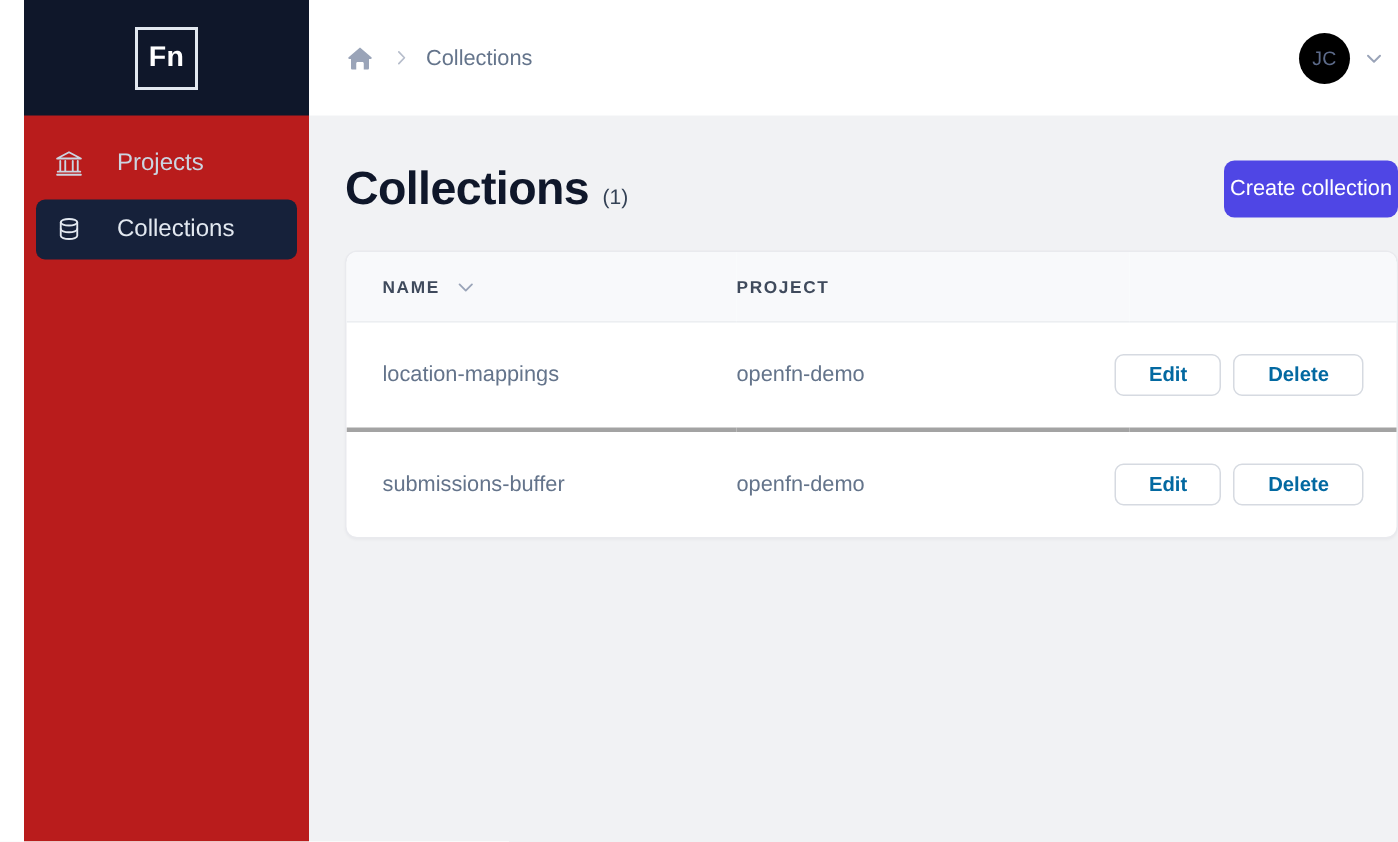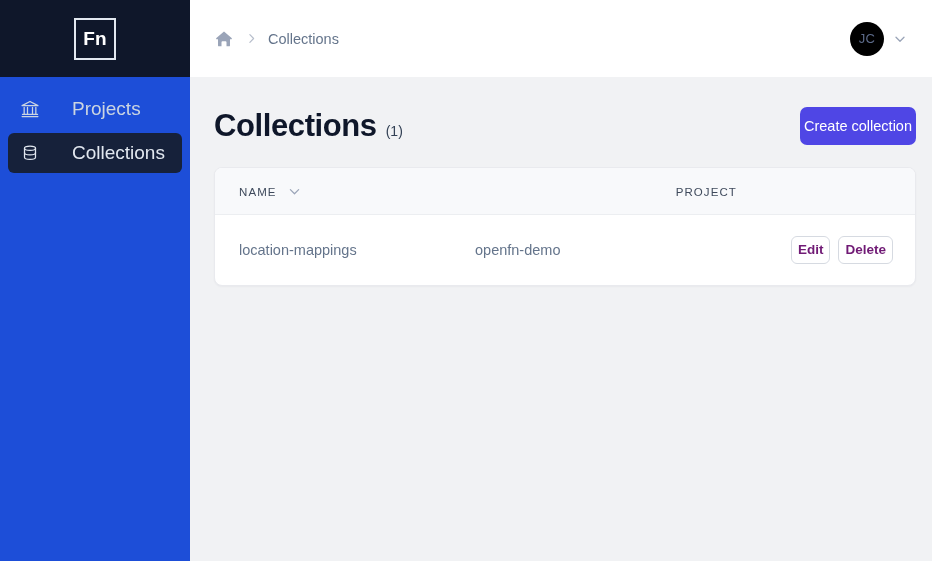--- a/index.html
+++ b/index.html
@@ -7,40 +7,40 @@
     width:932px; height:561px;
     font-family:"Liberation Sans", sans-serif;
     background:#ffffff;
     overflow:hidden;
   }
   .app { display:flex; width:932px; height:561px; }
 
   
   .sidebar {
     width:190px; height:561px; flex:0 0 190px;
-    background:#1d4ed8;
-    display:flex; flex-direction:column;
+    background:#b91c1c;
+    display:flex; flex-direction:column;margin-left:16px;
   }
   .logo-area {
     height:77px; background:#0f172a;
     display:flex; align-items:center; justify-content:center;
   }
   .logo-box {
     width:42px; height:42px;
     border:2px solid #e2e8f0;
     display:flex; align-items:center; justify-content:center;
     color:#ffffff; font-size:19px; font-weight:700;
     letter-spacing:0.2px;
   }
   .nav { padding:12px 8px 0 8px; display:flex; flex-direction:column; gap:4px; }
   .nav-item {
-    display:flex; align-items:center; gap:32px;
+    display:flex; align-items:center; gap:22px;
     height:40px; padding:0 12px;
     border-radius:6px;
-    color:#cbd5e1; font-size:19px;
+    color:#cbd5e1; font-size:16px;
     cursor:pointer;
     white-space:nowrap;
   }
   .nav-item.active { background:#16213a; color:#e2e8f0; }
   .nav-icon { width:20px; height:20px; flex:0 0 20px; display:block; }
   .nav-icon svg { display:block; width:20px; height:20px; }
 
   
   .main { flex:1; height:561px; display:flex; flex-direction:column; background:#f1f2f4; }
   .topbar {
@@ -83,44 +83,44 @@
     background:#ffffff;
     border:1px solid #e9eaee;
     border-radius:8px;
     overflow:hidden;
     width:702px;
     box-shadow:0 1px 2px rgba(16,24,40,0.04);
   }
   table { width:100%; border-collapse:collapse; table-layout:fixed; }
   thead tr { background:#f8f9fb; }
   th {
-    text-align:right; font-size:11.5px; font-weight:400;
+    text-align:left; font-size:11.5px; font-weight:700;
     color:#3f4a5c; letter-spacing:1.1px;
     padding:16px 0 15px 0;
     border-bottom:1px solid #eceef1;
   }
   th.col-name { padding-left:24px; width:260px; }
   th.col-project { width:262px; }
   th.col-actions { width:180px; }
   .th-inner { display:flex; align-items:center; gap:10px; }
   .sort-icon { width:15px; height:15px; display:block; }
   tbody td {
     font-size:14.5px; color:#64748b;
     padding:21px 0; height:65px;
     border-bottom:3px solid #a3a3a3;
     vertical-align:middle;
   }
   tbody tr:last-child td { border-bottom:none; }
   td.col-name { padding-left:24px; }
   td.col-actions { padding-right:24px; }
   .actions { display:flex; justify-content:flex-end; gap:8px; }
   .btn-ghost {
-    background:#ffffff; color:#701a75;
+    background:#ffffff; color:#0369a1;
     border:1px solid #d6dae1; border-radius:6px;
-    height:28px; padding:0 6px;
+    height:28px; padding:0 22px;
     font-size:13.5px; font-weight:700; font-family:inherit;
     cursor:pointer; line-height:1;
     display:flex; align-items:center; justify-content:center;
   }
 </style>
 </head>
 <body>
 
 <div class="app">
 
@@ -223,20 +223,30 @@
               <td class="col-name">location-mappings</td>
               <td class="col-project">openfn-demo</td>
               <td class="col-actions">
                 <div class="actions">
                   <button class="btn-ghost">Edit</button>
                   <button class="btn-ghost">Delete</button>
                 </div>
               </td>
             </tr>
 
+            <tr>
+              <td class="col-name">submissions-buffer</td>
+              <td class="col-project">openfn-demo</td>
+              <td class="col-actions">
+                <div class="actions">
+                  <button class="btn-ghost">Edit</button>
+                  <button class="btn-ghost">Delete</button>
+                </div>
+              </td>
+            </tr>
 
           </tbody>
         </table>
       </div>
 
     </div>
   </div>
 </div>
 
 </body></html>

